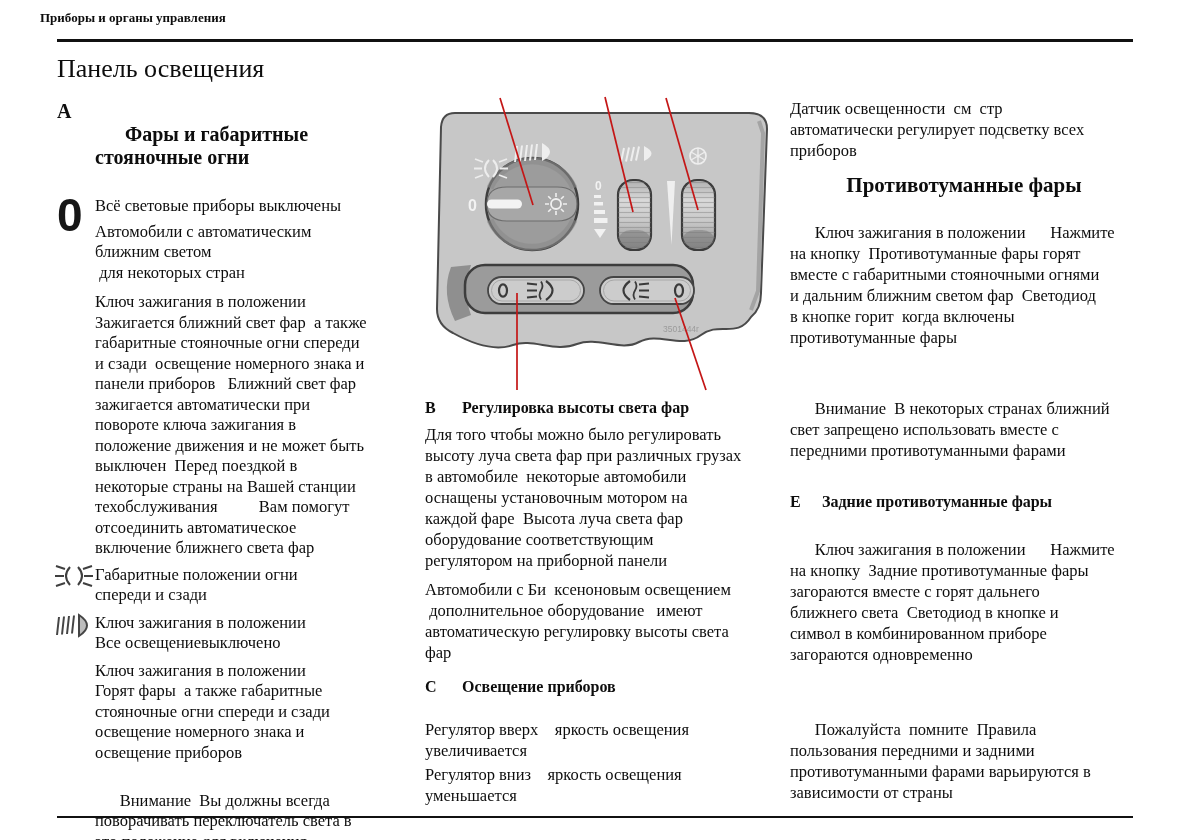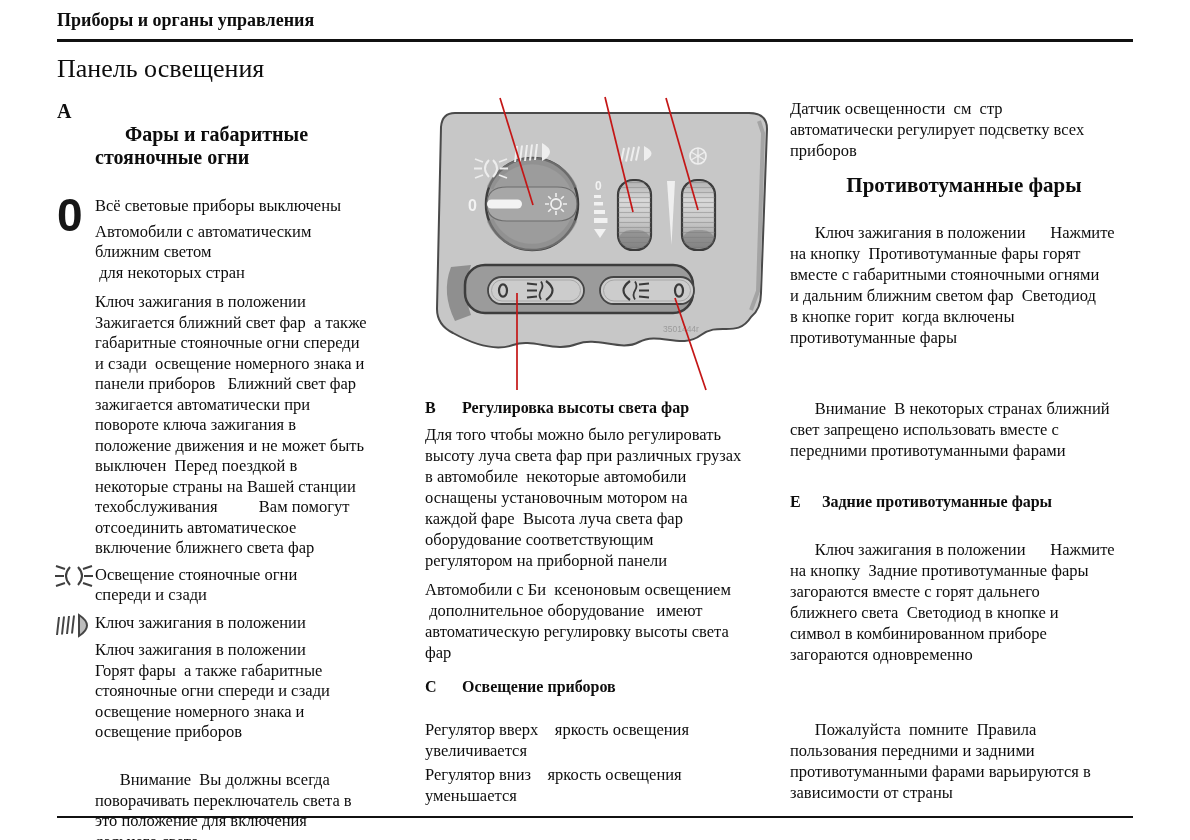--- a/index.html
+++ b/index.html
@@ -1,20 +1,20 @@
 <!DOCTYPE html>
 <html><head>
 <meta charset="utf-8">
 <style>
   html,body{margin:0;padding:0;background:#fff;}
   .page{position:relative;width:1190px;height:840px;background:#ffffff;
         font-family:"Liberation Serif","DejaVu Serif",serif;color:#0d0d0d;overflow:hidden;}
   .pre{white-space:pre-wrap;}
   .b{font-weight:normal;}
-  .breadcrumb{position:absolute;left:57px;top:10px;font-size:18px;font-weight:bold;text-align:right;}
+  .breadcrumb{position:absolute;left:40px;top:10px;font-size:13px;font-weight:bold;text-align:right;}
   .rule{position:absolute;left:57px;width:1076px;background:#111;}
   .rule.top{top:39px;height:2.5px;}
   .rule.bottom{top:816px;height:2px;}
   .title{position:absolute;left:57px;top:54px;font-size:26px;font-weight:normal;}
   .col{position:absolute;}
   .col.left{left:57px;top:100px;width:356px;padding-left:38px;box-sizing:border-box;
             font-size:16.5px;line-height:20.5px;}
   .col.mid{left:425px;top:396px;width:362px;font-size:16.5px;line-height:21px;}
   .col.right{left:790px;top:98px;width:348px;font-size:16.5px;line-height:21px;}
   .sec-head{position:relative;font-weight:bold;font-size:20px;line-height:23px;}
@@ -66,31 +66,32 @@
     </div>
     <div class="blk" style="margin-top:6px">
       <svg class="gutter-icon" width="38" height="22" viewBox="0 0 38 22">
         <g stroke="#3f3f3f" stroke-width="2" fill="none">
           <path d="M10,4 L1,1 M9,11 L0,11 M10,18 L1,21"></path>
           <path d="M15,2 Q7,11 15,20"></path>
           <path d="M23,2 Q31,11 23,20"></path>
           <path d="M28,4 L37,1 M29,11 L38,11 M28,18 L37,21"></path>
         </g>
       </svg>
-      <div class="pre">Освещение стояночные огни
+      <div class="pre">Габаритные положении огни
 спереди и сзади</div>
     </div>
     <div class="blk" style="margin-top:7px">
       <svg class="gutter-icon" width="42" height="26" viewBox="0 0 42 26">
         <g stroke="#454545" stroke-width="2" fill="none">
           <path d="M4,4 L2,22 M9,3.5 L7,21.5 M14,3 L12,21 M19,2.5 L17,20.5"></path>
           <path d="M24,2 L24,23 Q40,12.5 24,2 Z" fill="#bdbdbd"></path>
         </g>
       </svg>
       <div class="b">Ключ зажигания в положении</div>
+      <div>Все освещениевыключено</div>
     </div>
     <div class="blk" style="margin-top:7px">
       <div class="b">Ключ зажигания в положении</div>
       <div class="pre">Горят фары  а также габаритные
 стояночные огни спереди и сзади
 освещение номерного знака и
 освещение приборов</div>
     </div>
     <div class="blk pre" style="margin-top:7px">
       <span class="b">Внимание</span><span>  Вы должны всегда

